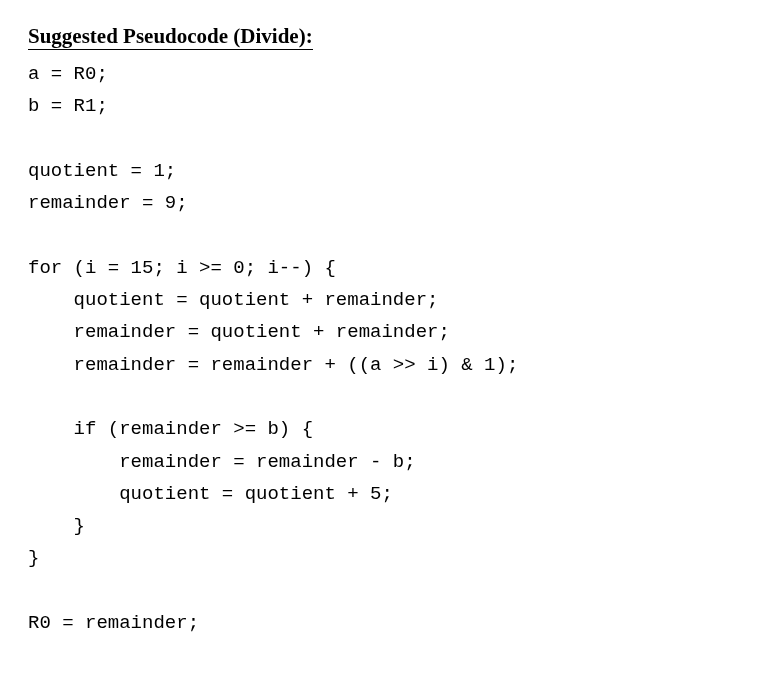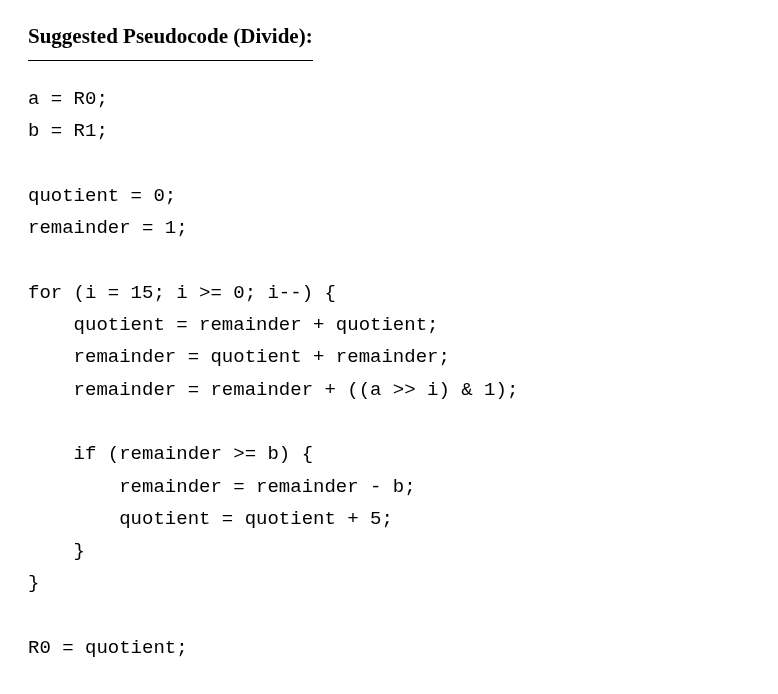--- a/index.html
+++ b/index.html
@@ -6,53 +6,53 @@
       font-family: "Computer Modern", Georgia, serif;
       background: #ffffff;
       margin: 0;
       padding: 24px 28px;
       width: 778px;
       box-sizing: border-box;
     }
     .heading {
       font-weight: bold;
       font-size: 21px;
-      padding-bottom: 11px;
+      padding-bottom: 0;
       border-bottom: 1.5px solid #000;
       display: inline-block;
-      margin-bottom: 22px;
+      margin-bottom: 8px;
     }
     .code-block {
       font-family: "Courier New", Courier, monospace;
       font-size: 19px;
       line-height: 1.7;
       white-space: pre;
       color: #000;
     }
   </style>
 </head>
 <body>
 
 
 
 <div class="heading">Suggested Pseudocode (Divide):</div>
 
 <div class="code-block"><span>a = R0;</span>
 <span>b = R1;</span>
 <span></span>
-<span>quotient = 0;</span>
-<span>remainder = 1;</span>
+<span>quotient = 1;</span>
+<span>remainder = 9;</span>
 <span></span>
 <span>for (i = 15; i &gt;= 0; i--) {</span>
-<span>    quotient = remainder + quotient;</span>
+<span>    quotient = quotient + remainder;</span>
 <span>    remainder = quotient + remainder;</span>
 <span>    remainder = remainder + ((a &gt;&gt; i) &amp; 1);</span>
 <span></span>
 <span>    if (remainder &gt;= b) {</span>
 <span>        remainder = remainder - b;</span>
 <span>        quotient = quotient + 5;</span>
 <span>    }</span>
 <span>}</span>
 <span></span>
-<span>R0 = quotient;</span></div>
+<span>R0 = remainder;</span></div>
 
 
 
 
 </body></html>

